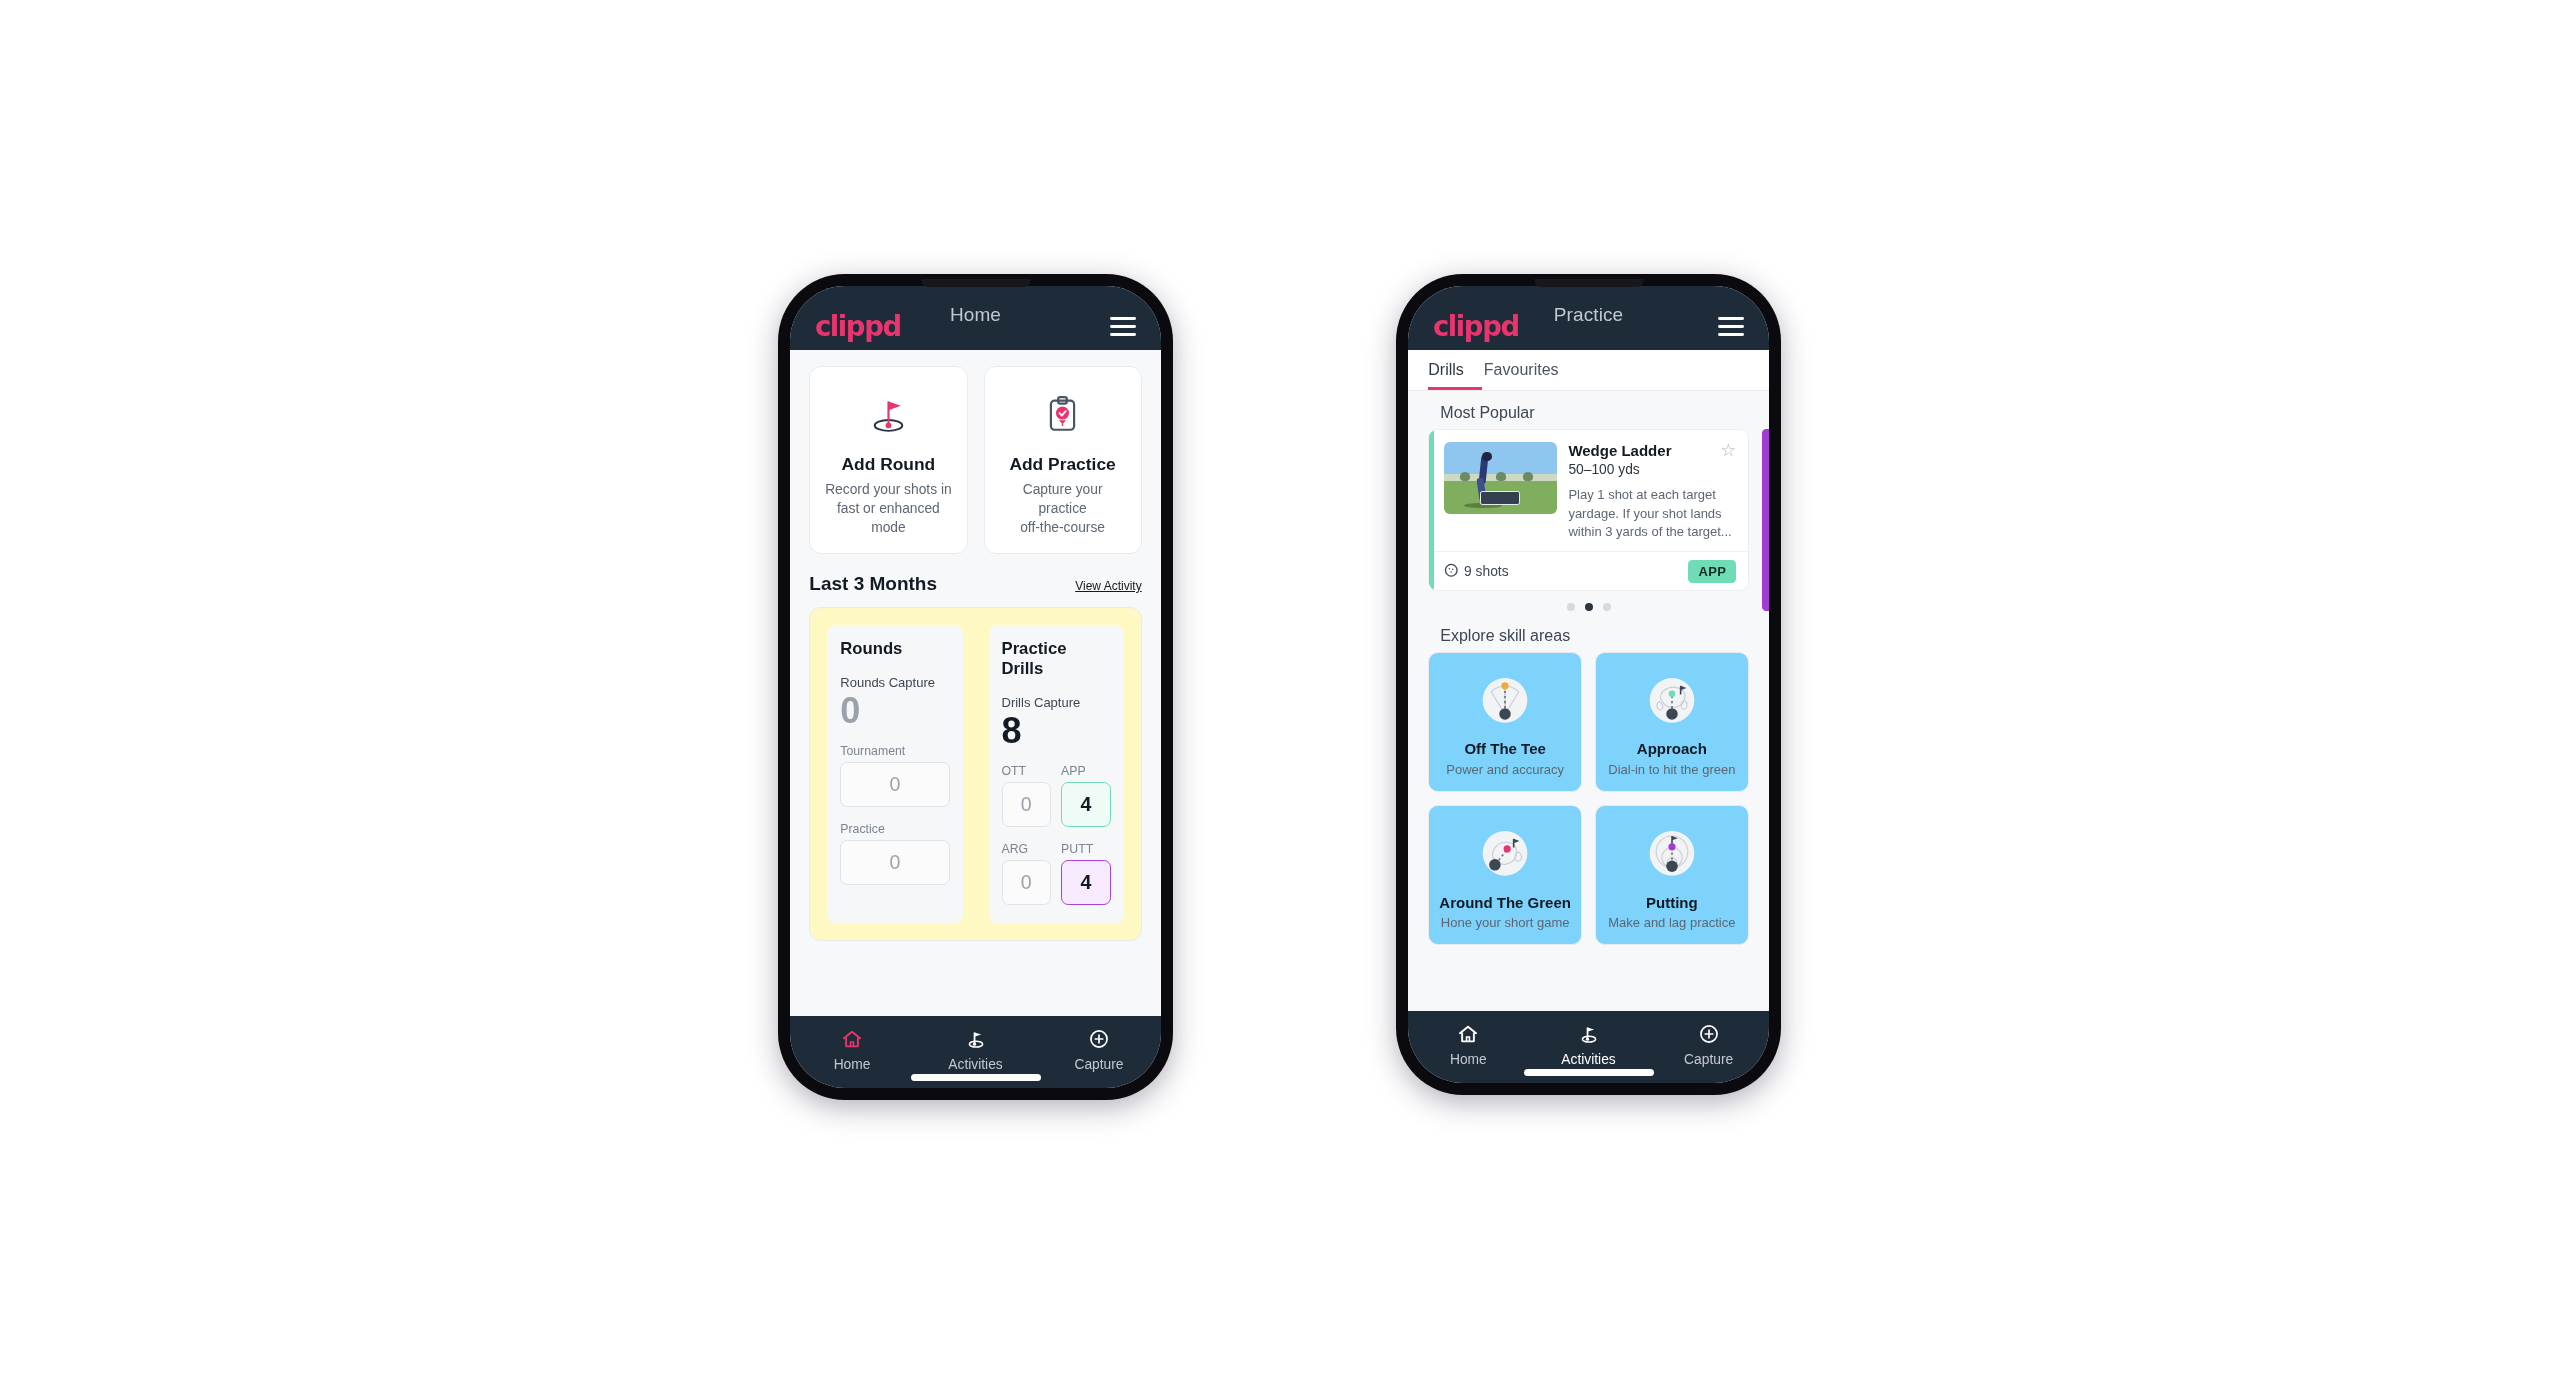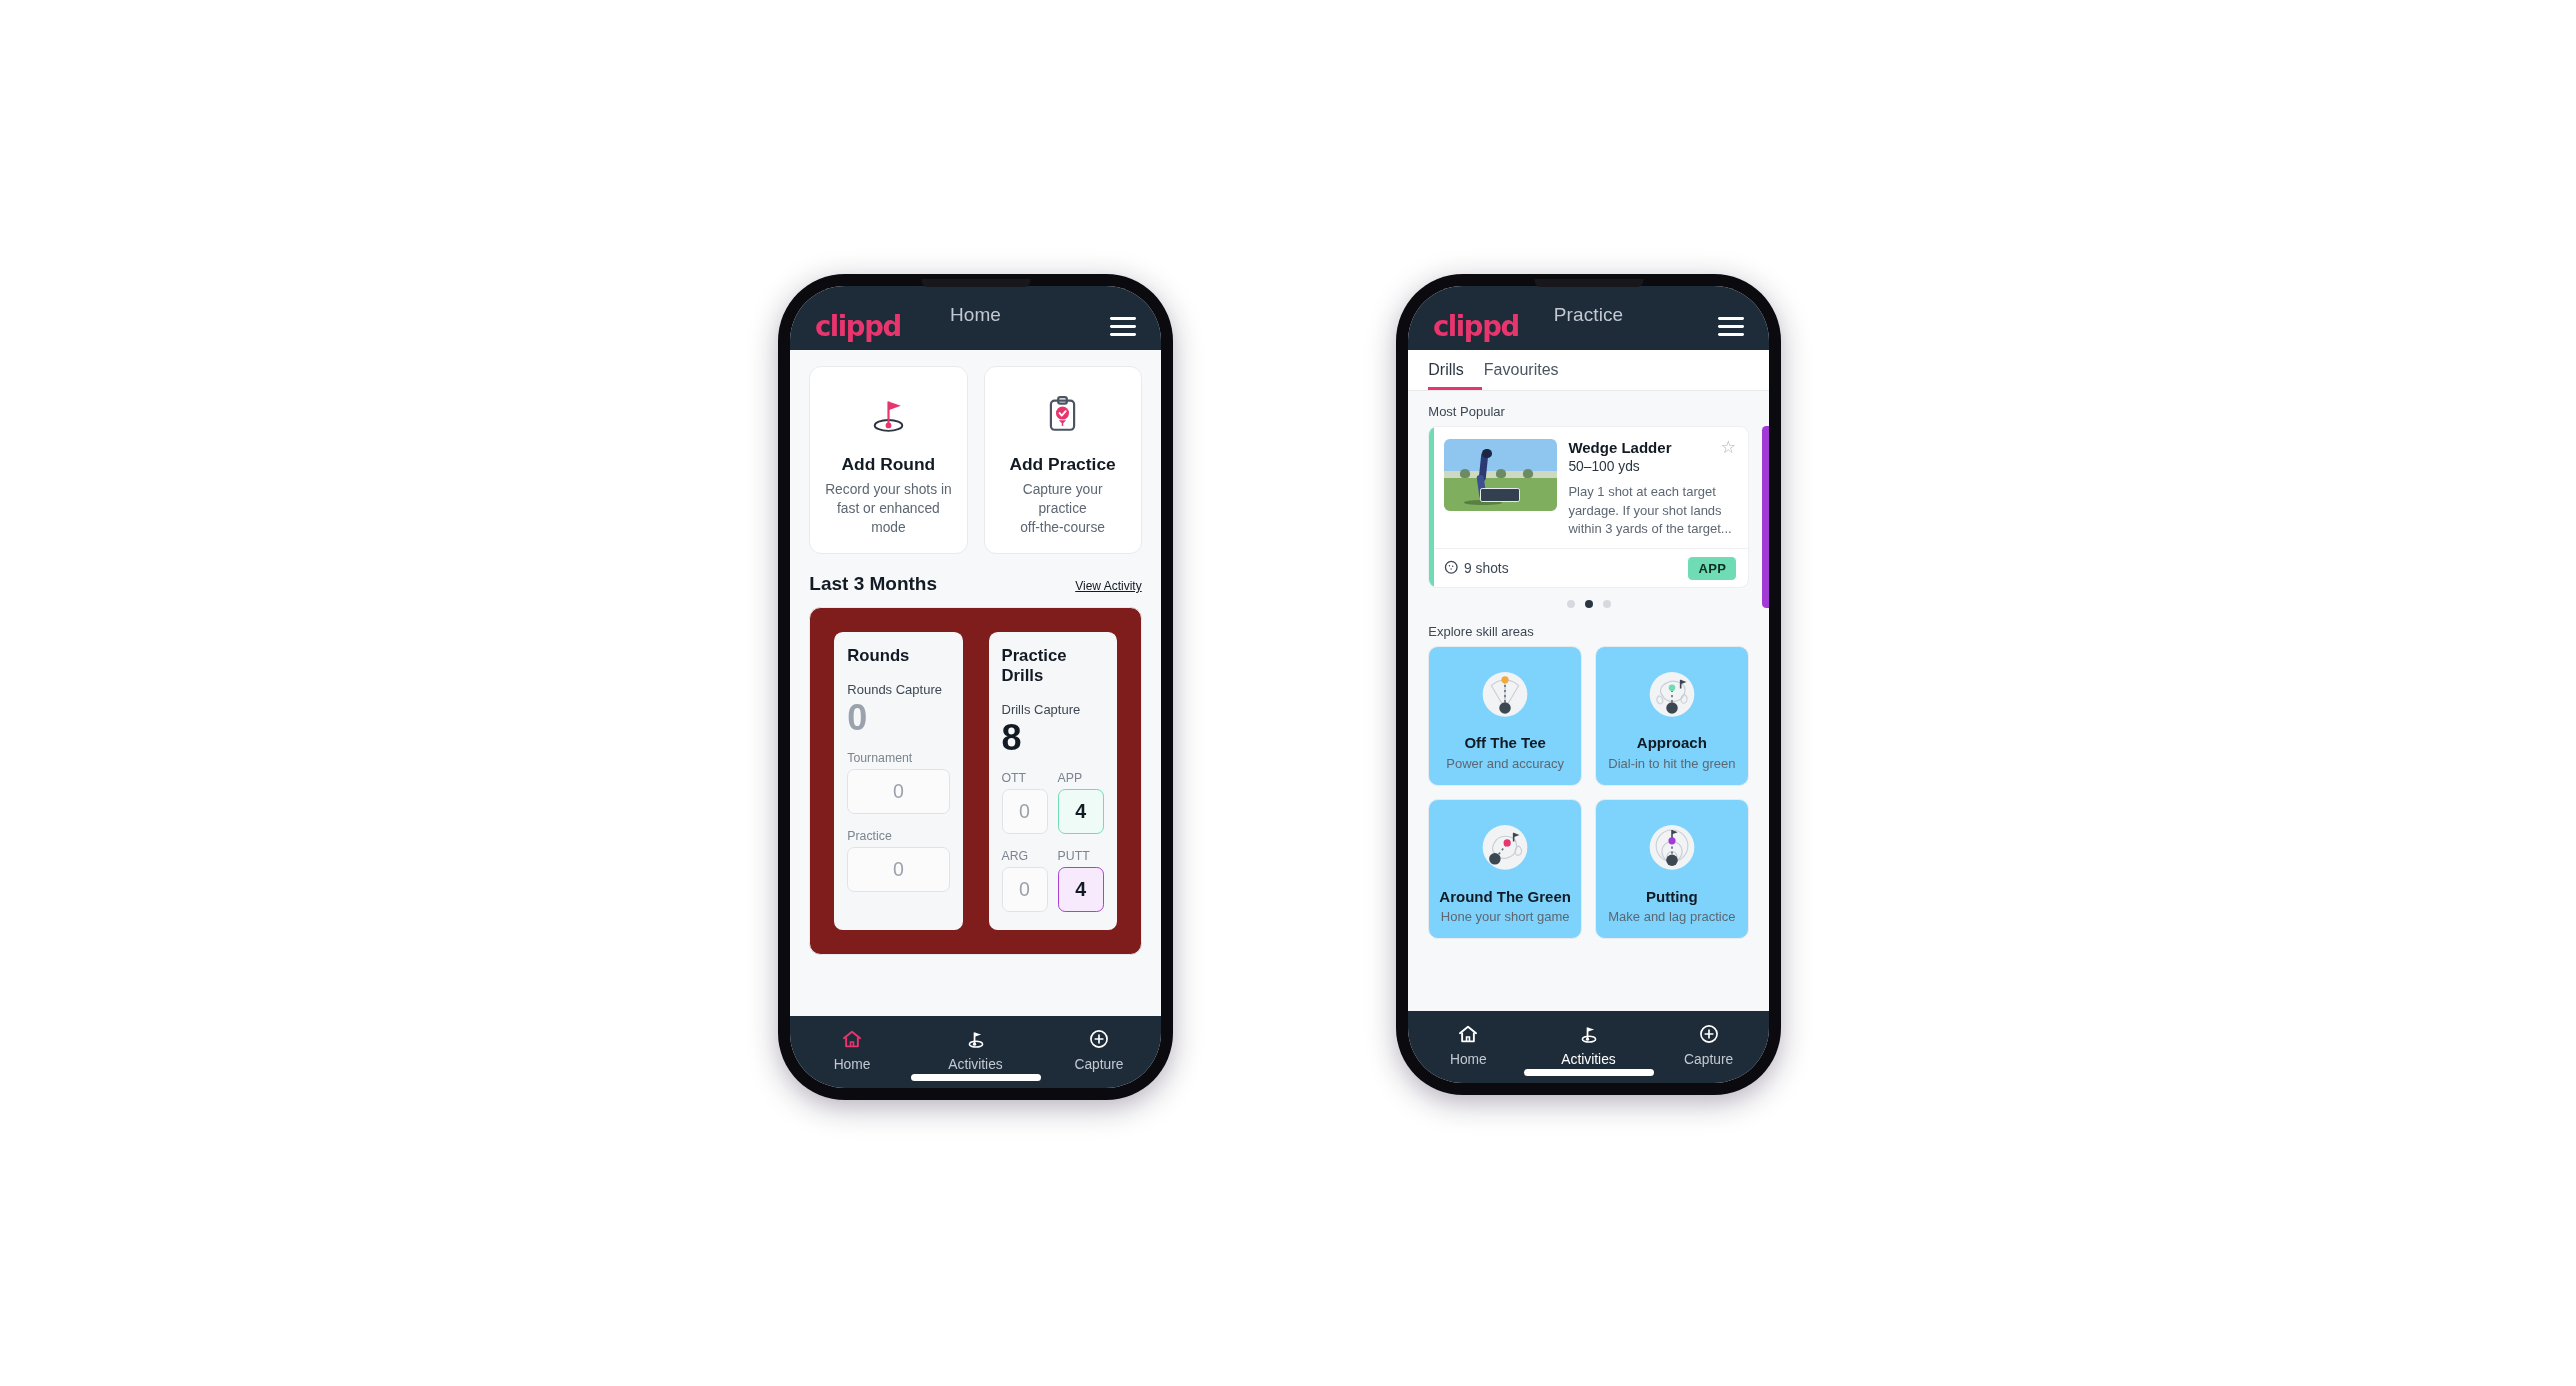--- a/index.html
+++ b/index.html
@@ -43,22 +43,22 @@
   .act-title { font-size:17.4px; font-weight:700; color:#121a24; margin-top:11.6px; }
   .act-sub { font-size:13.8px; color:#5d6773; line-height:1.35; margin-top:6.5px; }
 
   
   .sec-head { display:flex; align-items:baseline; justify-content:space-between;
               padding:19px 19px 0 19px; }
   .sec-title { font-size:19px; font-weight:700; color:#121a24; }
   .sec-link { font-size:12px; color:#121a24; text-decoration:underline; }
 
   
-  .stats-card { margin:11.6px 19px 0; background:#7f1d1d; border:0.7px solid #e8eaee;
-                border-radius:11.6px; padding:24px; display:flex; gap:26px; }
+  .stats-card { margin:11.6px 19px 0; background:#fef9c3; border:0.7px solid #e8eaee;
+                border-radius:11.6px; padding:17px; display:flex; gap:26px; }
   .stat-col { flex:1; background:#f6f7f9; border-radius:8.7px; padding:14.5px 13px 17.4px; }
   .stat-h { font-size:16.7px; font-weight:700; color:#121a24; }
   .stat-cap { font-size:13px; color:#3d4752; margin-top:16px; }
   .stat-big { font-size:36px; font-weight:700; line-height:1.05; margin-top:1.4px; }
   .big-zero { color:#9aa3ad; }
   .big-dark { color:#121a24; }
   .f-lab { font-size:12.3px; color:#7b848f; margin-top:14.5px; }
   .f-box { height:45px; border:0.7px solid #dfe3e8; border-radius:7.2px; background:#fbfbfc;
            display:flex; align-items:center; justify-content:center; font-size:19.6px;
            color:#9aa3ad; margin-top:4.3px; }
@@ -82,21 +82,21 @@
   .home-bar { position:absolute; bottom:7.2px; left:50%; transform:translateX(-50%);
               width:130px; height:6.5px; background:#fff; border-radius:3.6px; }
 
   
   .tabs { background:#fff; height:41px; display:flex; align-items:center; gap:20px;
           padding:0 20px; border-bottom:0.7px solid #e8eaee; position:relative; }
   .tab { font-size:16px; color:#4a5561; padding-bottom:1.4px; }
   .tab.active { color:#2b3642; }
   .tab-ul { position:absolute; bottom:0; left:20px; width:54px; height:2.9px; background:#e8356d; }
 
-  .sub-head { font-size:13px; color:#3d4752; padding:13px 20px 0 20px; }
+  .sub-head { font-size:16px; color:#3d4752; padding:13px 20px 0 32px; }
 
   
   .carousel { position:relative; padding:7.2px 20px 0 20px; }
   .drill { position:relative; background:#fff; border:0.7px solid #eceef1; border-radius:8.7px;
            overflow:hidden; }
   .drill::before { content:""; position:absolute; left:0; top:0; bottom:0; width:5px;
                    background:#6fdcb6; }
   .drill-top { display:flex; gap:11.6px; padding:11.6px 11.6px 10px 14.5px; }
   .thumb { width:113px; height:72px; border-radius:5.8px; flex:0 0 113px; overflow:hidden;
            position:relative; background:linear-gradient(#8ec6ef 0 44%,#cfd8c0 44% 54%,#7fae5e 54% 100%); }

